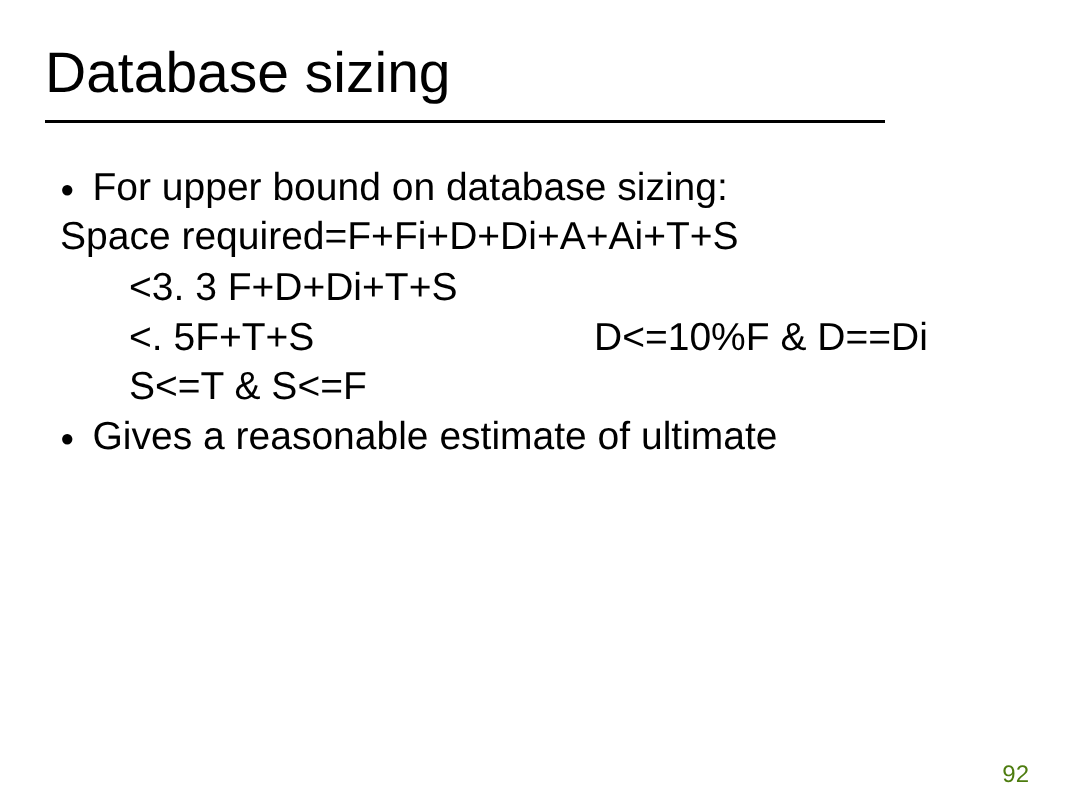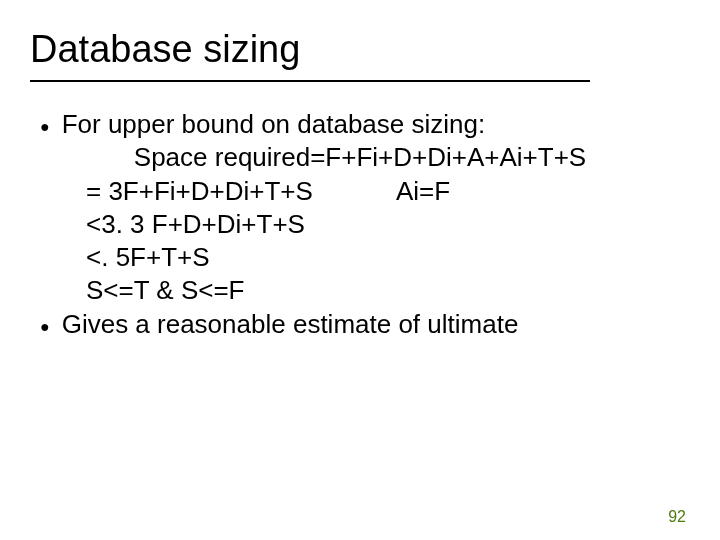--- a/index.html
+++ b/index.html
@@ -49,21 +49,20 @@
   }
   .bullet {
     flex: 0 0 auto;
     font-size: 16px;
     line-height: 26px;
     padding-top: 6px;
     padding-right: 12px;
   }
   .nobullet {
     padding-left: 0;
-    text-align: center;
   }
   .indent {
     padding-left: 46px;
   }
   .two-col {
     display: flex;
   }
   .col-left {
     width: 310px;
     flex: 0 0 auto;
@@ -89,31 +88,28 @@
 
   <div class="body">
 
     <div class="bullet-row">
       <span class="bullet">●</span>
       <span>For upper bound on database sizing:</span>
     </div>
 
     <div class="nobullet">Space required=F+Fi+D+Di+A+Ai+T+S</div>
 
-    <div class="indent two-col">
-      <span class="col-left">= 3F+Fi+D+Di+T+S</span>
-      <span class="col-right">Ai=F</span>
-    </div>
 
     <div class="indent two-col">
       <span class="col-left">&lt;3. 3 F+D+Di+T+S</span>
     </div>
 
     <div class="indent two-col">
       <span class="col-left">&lt;. 5F+T+S</span>
+      <span class="col-right">D&lt;=10%F &amp; D==Di</span>
     </div>
 
     <div class="indent two-col">
       <span class="col-right">S&lt;=T &amp; S&lt;=F</span>
     </div>
 
     <div class="bullet-row">
       <span class="bullet">●</span>
       <span>Gives a reasonable estimate of ultimate</span>
     </div>

